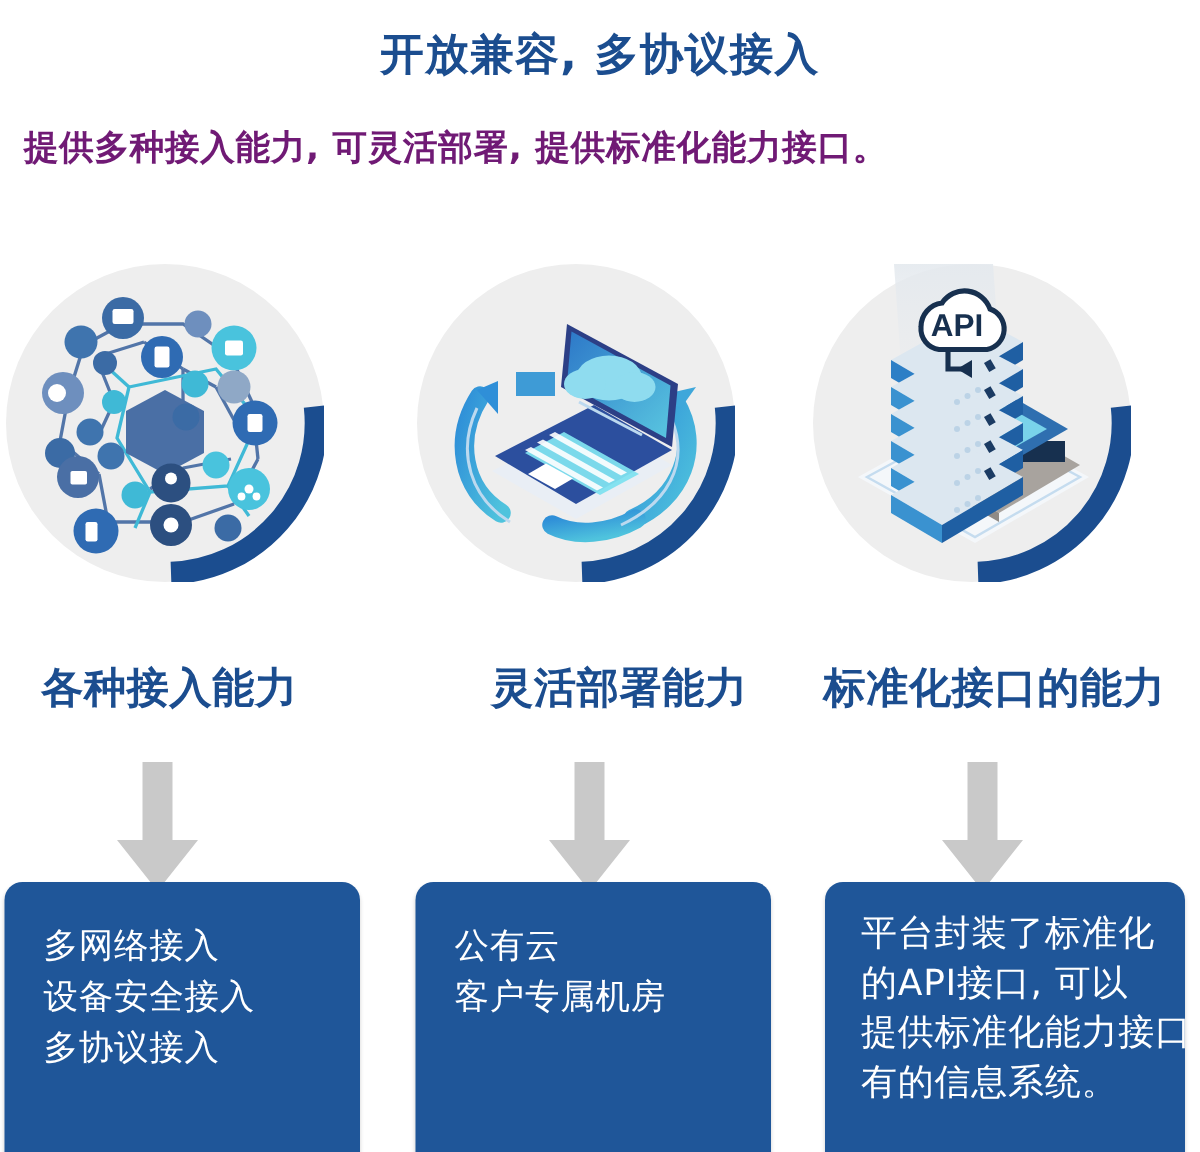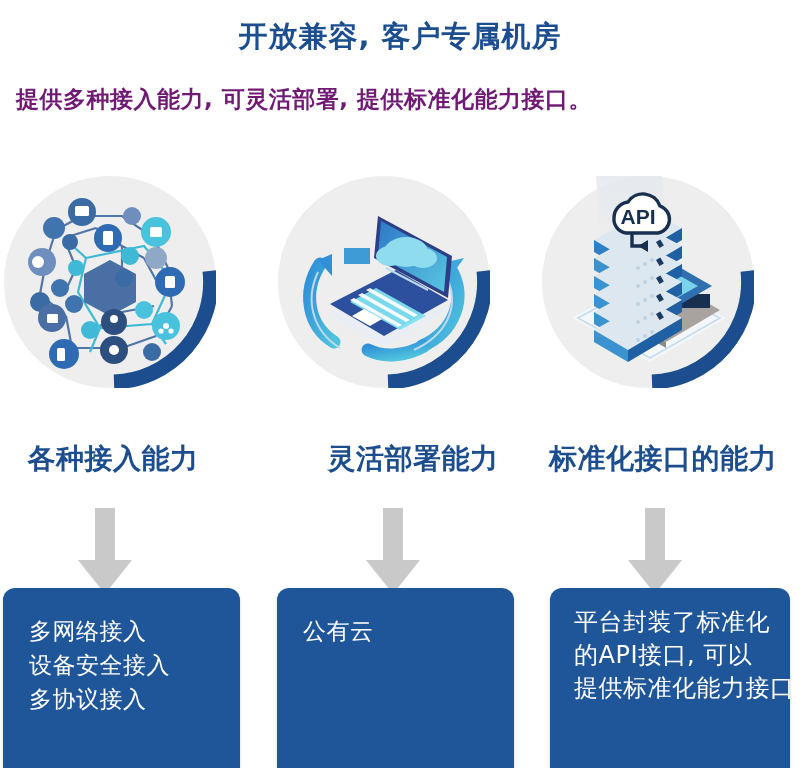--- a/index.html
+++ b/index.html
@@ -146,21 +146,21 @@
     white-space: nowrap;
   }
   .col-2 .callout-line {
     font-size: 24px;
     line-height: 33px;
   }
 </style>
 </head>
 <body>
 
-<div class="page-title">开放兼容, 客户专属机房</div>
+<div class="page-title">开放兼容, 多协议接入</div>
 
 <div class="page-subtitle">提供多种接入能力, 可灵活部署, 提供标准化能力接口。</div>
 
 <div class="columns">
 
   <div class="column col-0">
 
     <div class="icon-badge">
       <div class="icon-circle"></div>
 
@@ -313,20 +313,21 @@
     </div>
 
     <div class="column-title">灵活部署能力</div>
 
     <svg class="arrow" viewBox="0 0 58 88">
       <polygon points="19,0 39,0 39,52 56,52 29,86 2,52 19,52" fill="#c9c9c9"></polygon>
     </svg>
 
     <div class="callout">
       <div class="callout-line">公有云</div>
+      <div class="callout-line">客户专属机房</div>
     </div>
   </div>
 
   <div class="column col-2">
 
     <div class="icon-badge">
       <div class="icon-circle"></div>
 
       <svg class="icon-arc" viewBox="0 0 212 212">
         <path d="M 206 95 A 100 100 0 0 1 110 206" fill="none" stroke="#1b4d8f" stroke-width="15" stroke-linecap="butt"></path>
@@ -421,16 +422,17 @@
     <div class="column-title">标准化接口的能力</div>
 
     <svg class="arrow" viewBox="0 0 58 88">
       <polygon points="19,0 39,0 39,52 56,52 29,86 2,52 19,52" fill="#c9c9c9"></polygon>
     </svg>
 
     <div class="callout">
       <div class="callout-line">平台封装了标准化</div>
       <div class="callout-line">的API接口, 可以</div>
       <div class="callout-line">提供标准化能力接口</div>
+      <div class="callout-line">有的信息系统。</div>
     </div>
   </div>
 
 </div>
 
 </body></html>

